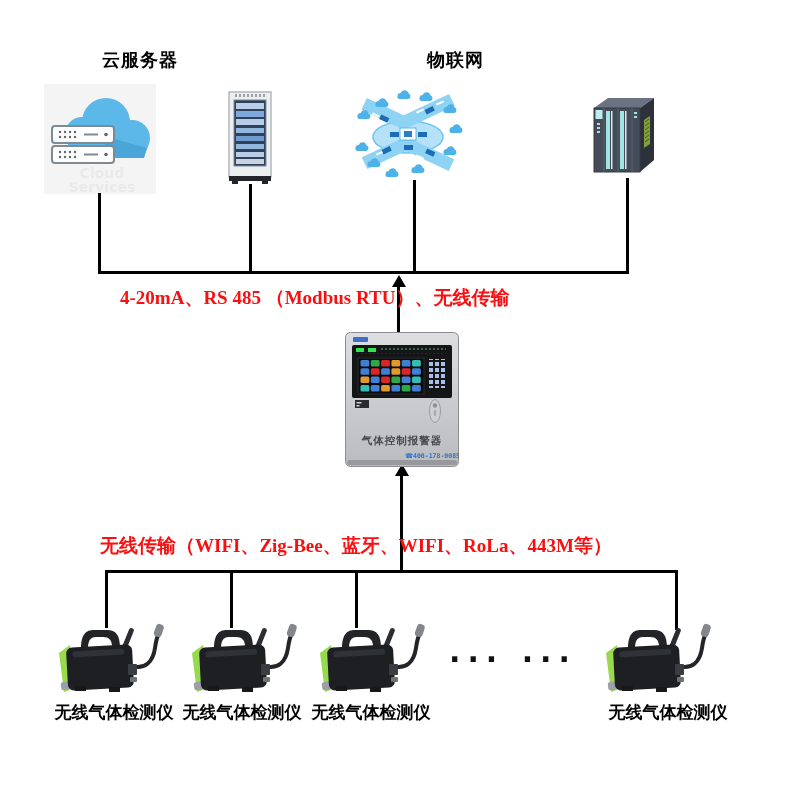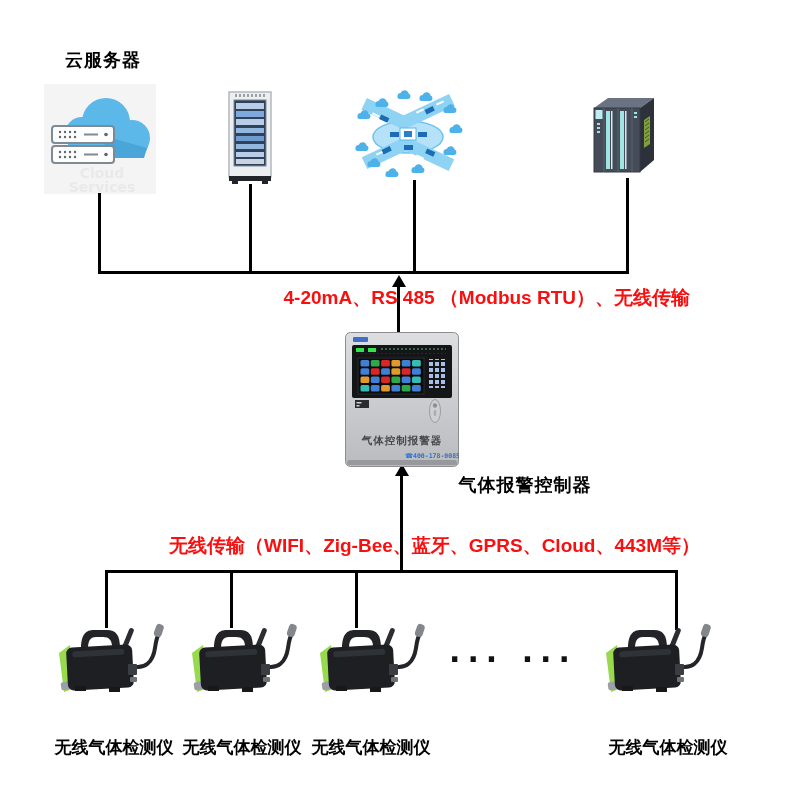--- a/index.html
+++ b/index.html
@@ -1,27 +1,27 @@
 <!DOCTYPE html>
 <html><head>
 <meta charset="utf-8">
 <style>
   html,body{margin:0;padding:0;background:#fff;}
   #canvas{position:relative;width:800px;height:800px;background:#ffffff;overflow:hidden;
           font-family:"DejaVu Sans",sans-serif;}
   .abs{position:absolute;}
   .line{position:absolute;background:#000;z-index:1;}
-  .node-label{position:absolute;width:150px;text-align:center;font-family:"DejaVu Serif","DejaVu Sans",serif;
+  .node-label{position:absolute;width:150px;text-align:right;font-family:"DejaVu Serif","DejaVu Sans",serif;
               font-weight:bold;font-size:18px;color:#000;letter-spacing:1px;z-index:2;}
-  .red-note{position:absolute;text-align:right;font-family:Liberation Sans, sans-serif;
+  .red-note{position:absolute;text-align:left;font-family:Liberation Serif, serif;
             font-weight:bold;font-size:19px;color:#f90f0f;white-space:nowrap;z-index:3;line-height:24px;}
   .ctrl-label{position:absolute;font-family:"DejaVu Serif","DejaVu Sans",serif;font-weight:bold;
               font-size:18px;color:#000;letter-spacing:1px;z-index:2;}
   .det-label{position:absolute;width:150px;text-align:center;font-family:"DejaVu Serif","DejaVu Sans",serif;
-             font-weight:bold;font-size:17px;color:#000;z-index:2;margin-top:35px;}
+             font-weight:bold;font-size:17px;color:#000;z-index:2;}
   .ellipsis{position:absolute;font-family:"DejaVu Sans",sans-serif;font-weight:bold;font-size:30px;
             letter-spacing:7px;color:#111;z-index:2;}
   .arrow-up{position:absolute;width:0;height:0;border-left:7px solid transparent;
             border-right:7px solid transparent;border-bottom:12px solid #000;z-index:1;}
   svg{display:block;}
 </style>
 </head>
 <body>
 
 <div id="canvas">
@@ -52,20 +52,21 @@
         <rect x="28" y="28" width="52" height="6" rx="3" fill="#2f3236" transform="rotate(-3 55 45)"></rect>
         <rect x="83" y="42" width="9" height="11" rx="1" fill="#3a3d41"></rect>
         <rect x="85" y="55" width="7" height="5" rx="1" fill="#6e7277"></rect>
         <rect x="30" y="64" width="11" height="5" fill="#17181a"></rect>
         <rect x="64" y="65" width="11" height="5" fill="#17181a"></rect>
       </symbol>
     </defs>
   </svg>
 
   <div class="node-label" style="left:28px;top:48px">云服务器</div>
+  <div class="node-label" style="left:334px;top:48px">物联网</div>
 
   <svg class="abs" style="left:44px;top:84px" width="112" height="110" viewBox="0 0 112 110">
     <rect width="112" height="110" fill="#f4f4f4"></rect>
     <circle cx="62" cy="38" r="24" fill="#5cb8e8"></circle>
     <circle cx="88" cy="54" r="18" fill="#5cb8e8"></circle>
     <circle cx="38" cy="50" r="17" fill="#5cb8e8"></circle>
     <rect x="24" y="46" width="80" height="28" rx="14" fill="#5cb8e8"></rect>
     <path d="M60,52 L103,64 L100,74 L62,74 Z" fill="#4aa6d8"></path>
     <g>
       <rect x="8" y="42" width="62" height="17" rx="3" fill="#fdfdfd" stroke="#7d8b96" stroke-width="2"></rect>
@@ -247,31 +248,30 @@
     <rect x="11.5" y="70" width="5" height="1.5" fill="#cfd2d5"></rect>
     <rect x="11.5" y="73" width="3" height="1.5" fill="#cfd2d5"></rect>
     <ellipse cx="90" cy="79" rx="5.5" ry="11.5" fill="#cdcfd2" stroke="#9b9da0"></ellipse>
     <circle cx="90" cy="73.5" r="2.2" fill="#8e9093"></circle>
     <rect x="88.8" y="78" width="2.4" height="6" rx="1.2" fill="#aaacaf"></rect>
     <text x="57" y="112" text-anchor="middle" font-size="10.5" font-weight="bold" fill="#46484a" font-family="DejaVu Serif, serif" letter-spacing="1">气体控制报警器</text>
     <text x="60" y="126" font-size="6.5" font-weight="bold" fill="#2f6fd0">☎</text>
     <text x="68" y="126" font-size="6.5" font-weight="bold" fill="#2f6fd0" font-family="DejaVu Sans Mono, monospace">400-178-0085</text>
   </svg>
 
-  <div class="ctrl-label" style="left:455px;top:473px;width:140px;text-align:center">气体报警控制器</div>
 
   <div class="arrow-up" style="left:395px;top:464px"></div>
   <div class="line" style="left:400px;top:475px;width:3px;height:97px"></div>
   <div class="line" style="left:106px;top:570px;width:572px;height:3px"></div>
   <div class="line" style="left:105px;top:570px;width:3px;height:58px"></div>
   <div class="line" style="left:230px;top:570px;width:3px;height:58px"></div>
   <div class="line" style="left:355px;top:570px;width:3px;height:58px"></div>
   <div class="line" style="left:675px;top:570px;width:3px;height:60px"></div>
 
-  <div class="red-note" style="left:100px;top:534px;width:600px">无线传输（WIFI、Zig-Bee、蓝牙、GPRS、Cloud、443M等）</div>
+  <div class="red-note" style="left:100px;top:534px;width:600px">无线传输（WIFI、Zig-Bee、蓝牙、WIFI、RoLa、443M等）</div>
 
   <svg class="abs" style="left:45px;top:622px;z-index:2" width="125" height="75">
       <use href="#sym-detector"></use>
     </svg>
   <svg class="abs" style="left:178px;top:622px;z-index:2" width="125" height="75">
       <use href="#sym-detector"></use>
     </svg>
   <svg class="abs" style="left:306px;top:622px;z-index:2" width="125" height="75">
       <use href="#sym-detector"></use>
     </svg>

